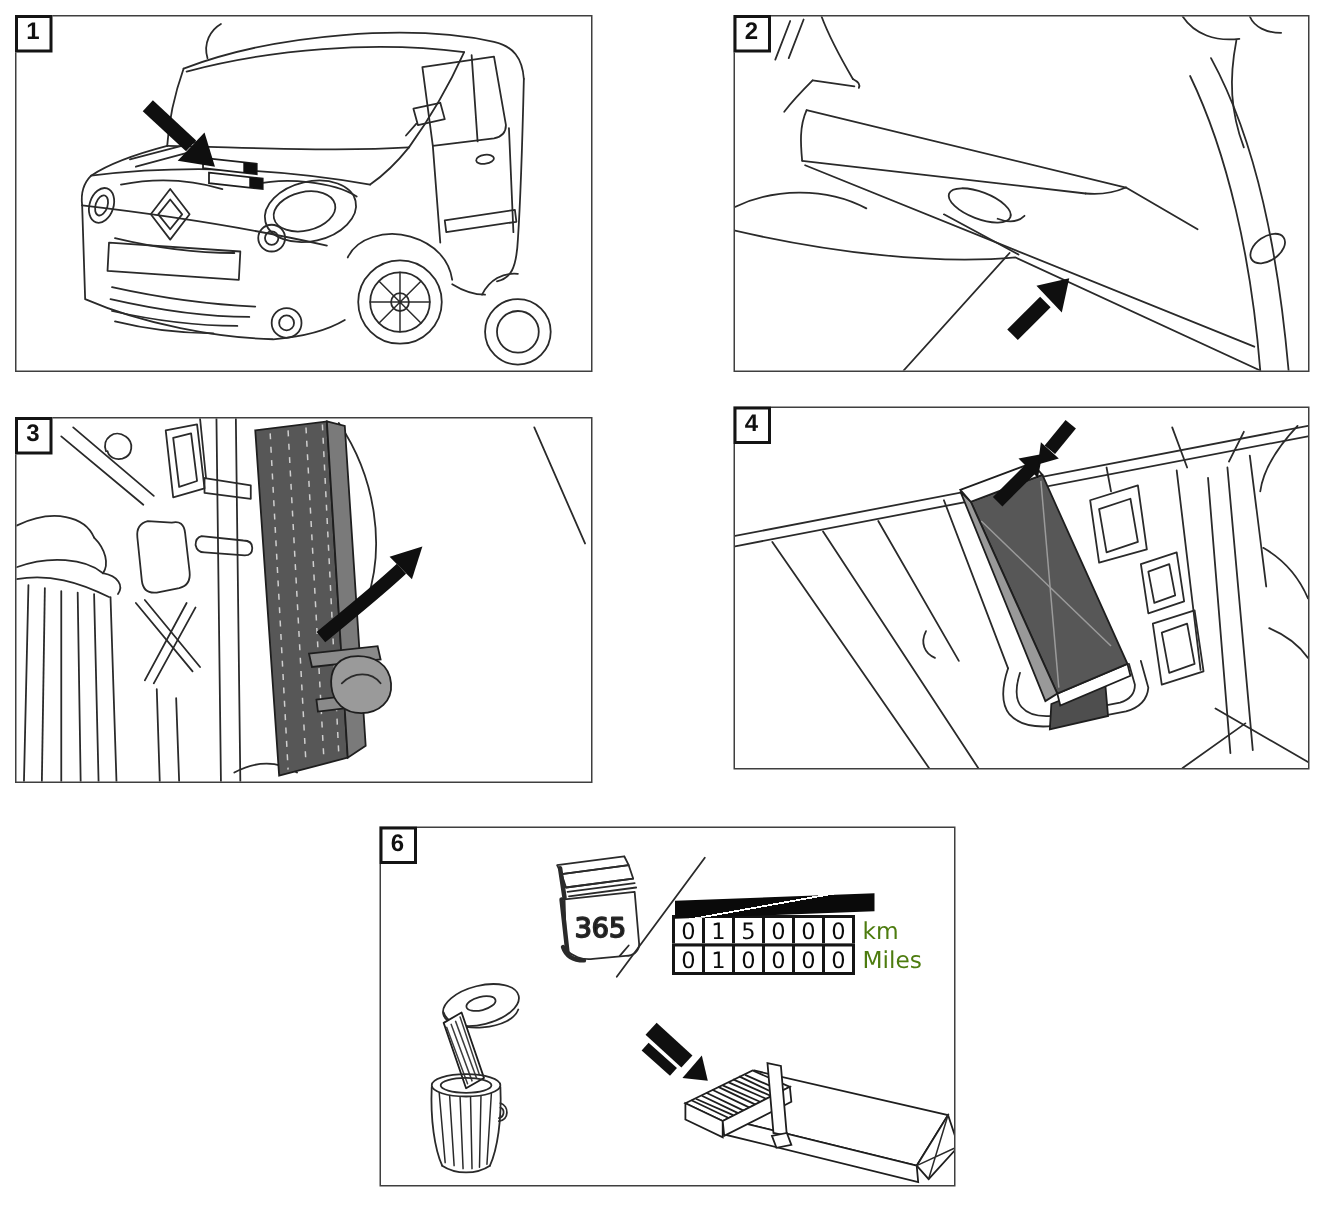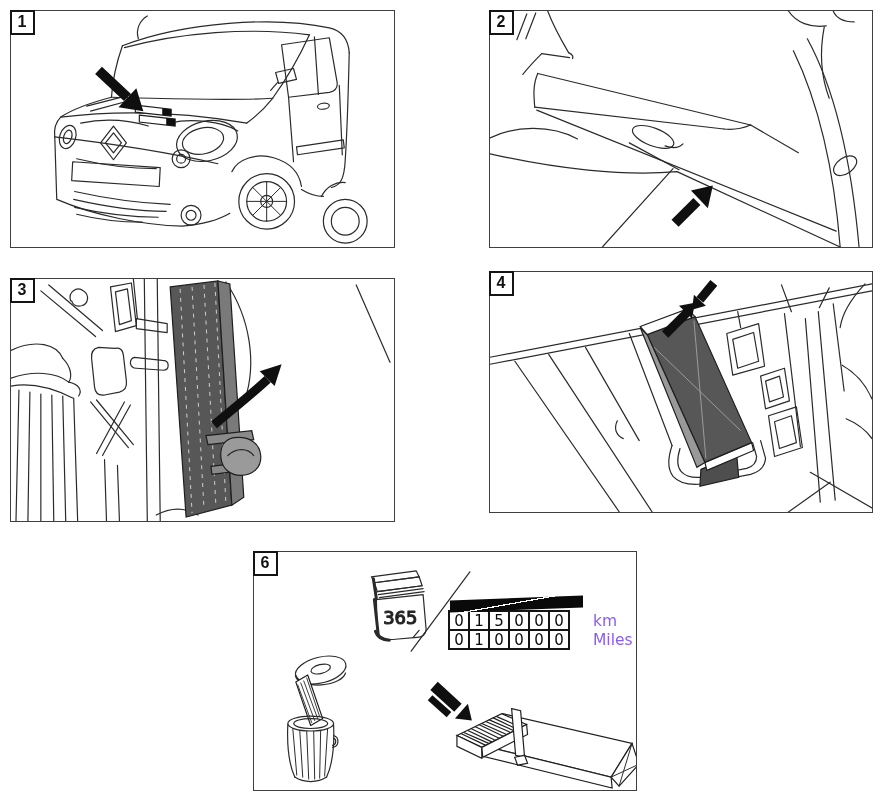--- a/index.html
+++ b/index.html
@@ -25,21 +25,21 @@
   .odometer{position:absolute;left:194px;top:46px;z-index:2;}
   .odo-top{width:133px;height:12px;margin-left:2px;
     background:linear-gradient(172deg,#0a0a0a 0 44%,#ffffff 44% 48%,#0a0a0a 48% 100%);
     transform:skewY(-2.2deg);}
   .odo-row{display:flex;align-items:center;height:21px;}
   .odo-row.second{margin-top:-2px;}
   .odo-cell{width:22px;height:21px;border:2px solid #141414;margin-left:-2px;background:#fff;
     display:flex;align-items:center;justify-content:center;font-size:15px;color:#0a0a0a;
     box-sizing:border-box;font-family:"DejaVu Sans","Liberation Sans",sans-serif;}
   .odo-cell:first-child{margin-left:0;}
-  .odo-unit{margin-left:23px;font-size:15.5px;color:#8b5cf6;font-family:"DejaVu Sans","Liberation Sans",sans-serif;}
+  .odo-unit{margin-left:5px;font-size:15.5px;color:#4d7c0f;font-family:"DejaVu Sans","Liberation Sans",sans-serif;}
   .cal-text{font-family:"DejaVu Sans","Liberation Sans",sans-serif;font-size:18px;fill:#111;}
 </style>
 </head>
 <body>
 
 <div class="sheet">
 
   <div class="panel" style="left:10px;top:10px;width:385px;height:238px;">
     <div class="badge">1</div>
     <svg viewBox="0 0 385 238" preserveAspectRatio="none">

